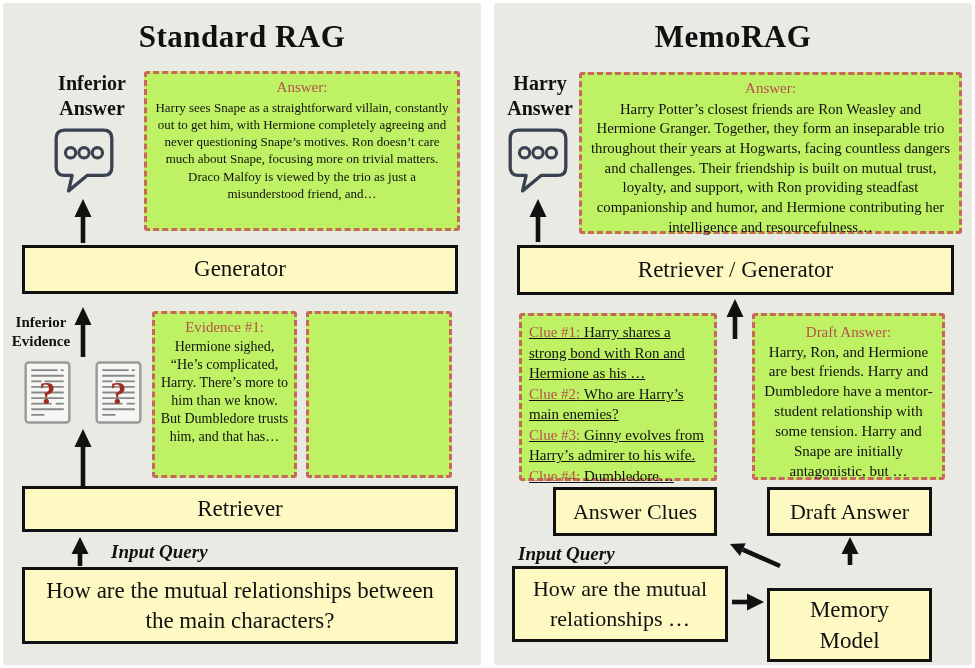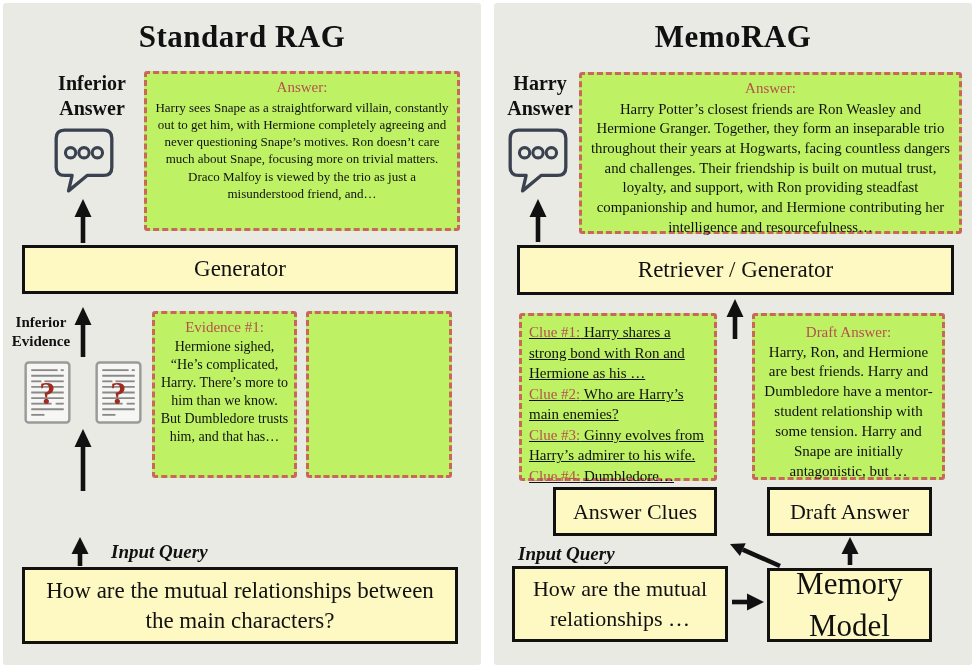--- a/index.html
+++ b/index.html
@@ -118,20 +118,23 @@
       </svg>
   </div>
 
   <div class="box-dashed" style="left:149px;top:308px;width:145px;height:167px;">
     <div class="red-head">Evidence #1:</div>
     <div class="body-text ev-body">Hermione sighed, “He’s complicated, Harry. There’s more to him than we know. But Dumbledore trusts him, and that has…</div>
   </div>
   <div class="box-dashed" style="left:303px;top:308px;width:146px;height:167px;">
   </div>
 
+  <div class="box-solid" style="left:19px;top:483px;width:430px;height:40px;font-size:23px;">
+    <span>Retriever</span>
+  </div>
 
   <div class="arrow" style="left:65px;top:534px;">
     <svg width="24" height="31">
         <line x1="12" y1="29" x2="12" y2="13" stroke="#111" stroke-width="4.6"></line>
         <polygon points="12,0 3.5,17 20.5,17" fill="#111"></polygon>
       </svg>
   </div>
   <div class="iq-label" style="left:108px;top:538px;">Input Query</div>
 
   <div class="box-solid" style="left:19px;top:564px;width:430px;height:71px;font-size:23px;line-height:1.3;">
@@ -216,17 +219,17 @@
     <span style="display:block;padding:0 10px;">How are the mutual relationships …</span>
   </div>
 
   <div class="arrow" style="left:237px;top:587px;">
     <svg width="34" height="24">
         <line x1="1" y1="12" x2="19" y2="12" stroke="#111" stroke-width="4.6"></line>
         <polygon points="33,12 16,3.5 16,20.5" fill="#111"></polygon>
       </svg>
   </div>
 
-  <div class="box-solid" style="left:273px;top:565px;width:159px;height:68px;font-size:31px;line-height:1.35;white-space:pre-line;">
+  <div class="box-solid" style="left:273px;top:585px;width:159px;height:68px;font-size:23px;line-height:1.35;white-space:pre-line;">
     <span>Memory
 Model</span>
   </div>
 </div>
 
 </body></html>

